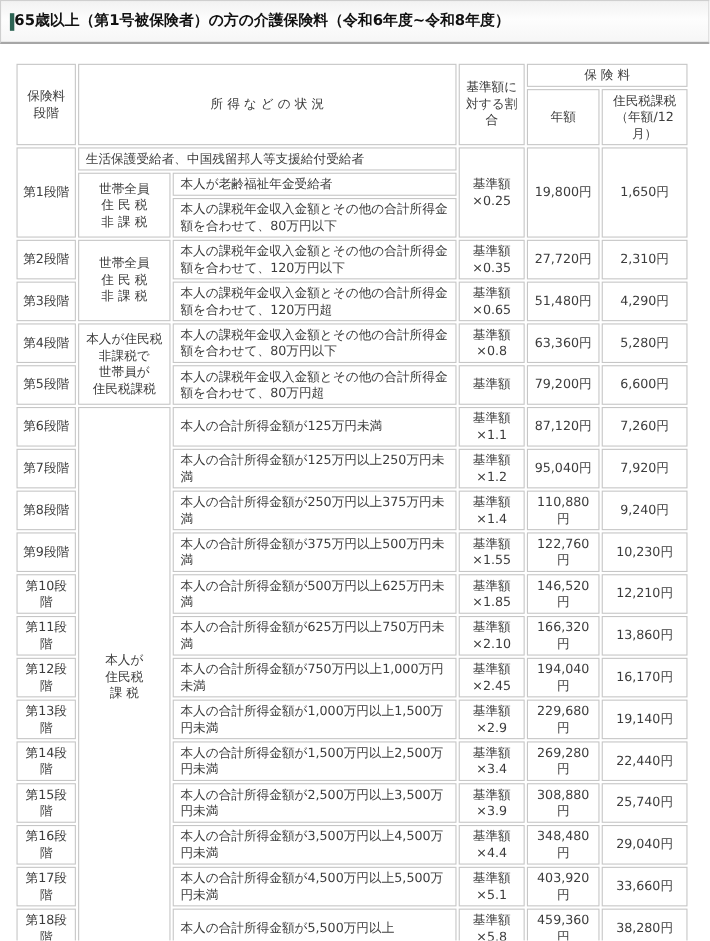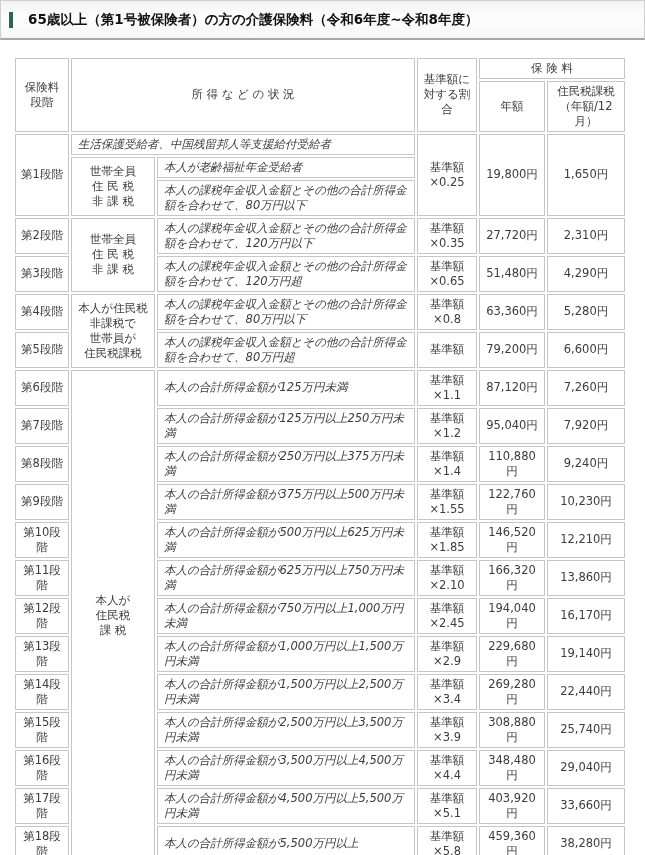--- a/index.html
+++ b/index.html
@@ -8,21 +8,21 @@
     width: 645px; height: 855px;
     overflow: hidden;
     background: #ffffff;
     font-family: "DejaVu Sans", "Liberation Sans", sans-serif;
     color: #3c3c3c;
   }
   
   .title-bar {
     display: flex;
     align-items: center;
-    gap: 15px;
+    gap: 0;
     padding: 10px 8px 9px 8px;
     border: 1px solid #cfcfcf;
     border-bottom: 2px solid #a6a6a6;
     background: linear-gradient(180deg, #f2f2f2 0%, #fdfdfd 45%, #f6f6f6 100%);
   }
   .accent-bar {
     width: 4px; height: 16px;
     background: #2d6454;
     flex: 0 0 auto;
   }
@@ -46,21 +46,21 @@
     border: 1px solid #c6c6c6;
     background: #ffffff;
     padding: 2px 3px;
     line-height: 15px;
     font-weight: normal;
     text-align: center;
     vertical-align: middle;
     white-space: pre-line;
     overflow: hidden;
   }
-  .premium-table td.cond { text-align: left; padding: 2px 6px; font-style: italic; }
+  .premium-table td.cond { text-align: left; padding: 2px 6px; }
   .premium-table td.amount { padding: 0 3px; }
   col.c-stage  { width: 54px; }
   col.c-house  { width: 84px; }
   col.c-cond   { width: 258px; }
   col.c-ratio  { width: 60px; }
   col.c-annual { width: 66px; }
   col.c-month  { width: 78px; }
 </style>
 </head>
 <body>

